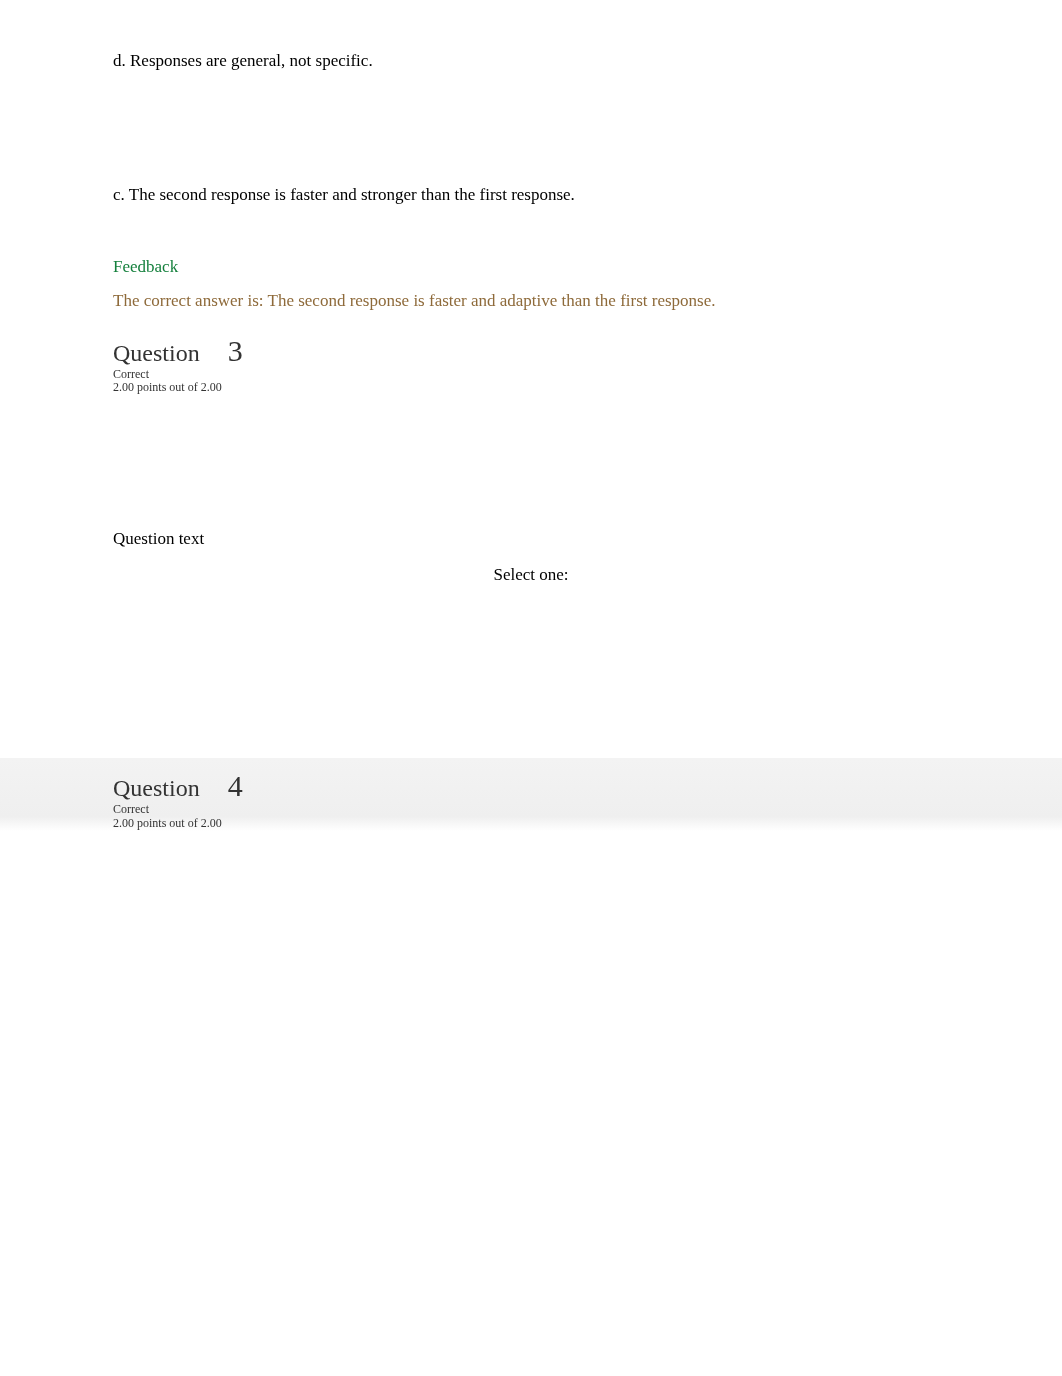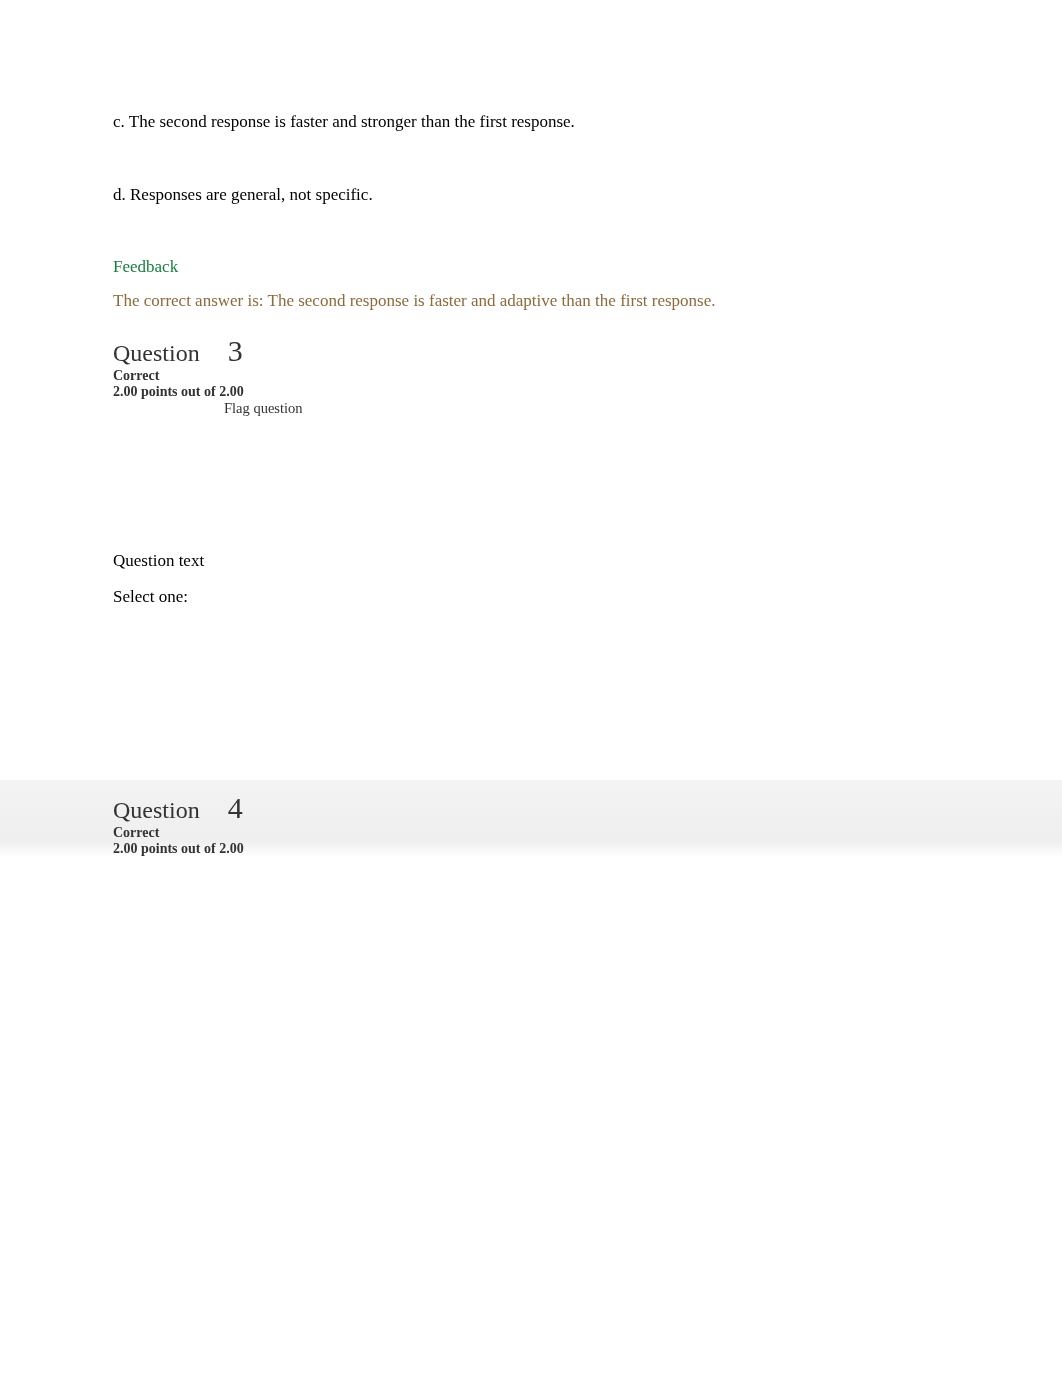--- a/index.html
+++ b/index.html
@@ -49,80 +49,79 @@
       color: #333333;
       font-weight: normal;
     }
     .question-number {
       font-size: 30px;
       color: #333333;
       margin-left: 28px;
       font-weight: normal;
     }
     .meta-line {
-      font-size: 14px;
+      font-size: 12px;
       color: #333333;
       line-height: 1.15;
-      font-weight: bold;
     }
     .flag-line {
       font-size: 14.5px;
       color: #333333;
       padding-left: 111px;
     }
     .question-text-heading {
       font-size: 17px;
       padding-top: 134px;
     }
     .question-prompt {
       font-size: 17px;
       padding-top: 14px;
     }
     .select-one {
       font-size: 17px;
       padding-top: 16px;
+      text-align: center;
     }
     .question4-block {
       margin-top: 173px;
       background: linear-gradient(to bottom, #f3f3f3 0%, #efefef 80%, #ffffff 100%);
       padding-top: 11px;
       padding-bottom: 0;
     }
     .question4-inner {
       padding: 0 113px;
     }
     .question4-header-row {
       display: flex;
       align-items: baseline;
     }
   </style>
 </head>
 <body>
 
 <div class="container">
+  <div class="option-row option-d">
+    <span>d.</span>
+    <span>Responses are general, not specific.</span>
+  </div>
+
   <div class="option-row option-c">
     <span>c.</span>
     <span>The second response is faster and stronger than the first response.</span>
-  </div>
-
-  <div class="option-row option-d">
-    <span>d.</span>
-    <span>Responses are general, not specific.</span>
   </div>
 
   <div class="feedback-heading">Feedback</div>
   <div class="feedback-answer">The correct answer is: The second response is faster and adaptive than the first response.</div>
 
   <div class="question-header-row">
     <span class="question-label">Question</span>
     <span class="question-number">3</span>
   </div>
   <div class="meta-line">Correct</div>
   <div class="meta-line">2.00 points out of 2.00</div>
-  <div class="flag-line">Flag question</div>
 
   <div class="question-text-heading">Question text</div>
   <div class="select-one">Select one:</div>
 </div>
 
 <div class="question4-block">
   <div class="question4-inner">
     <div class="question4-header-row">
       <span class="question-label">Question</span>
       <span class="question-number">4</span>

